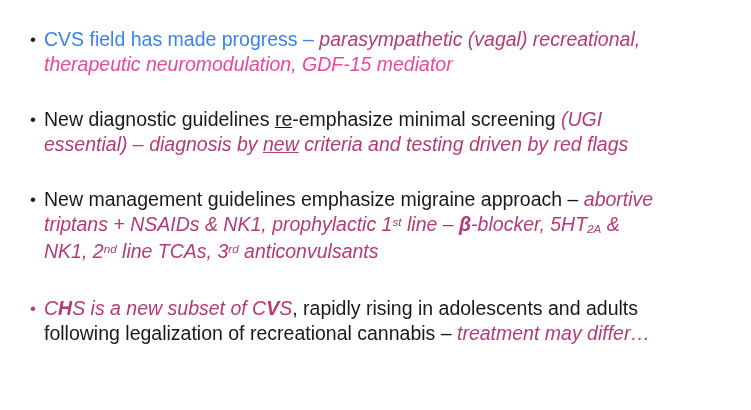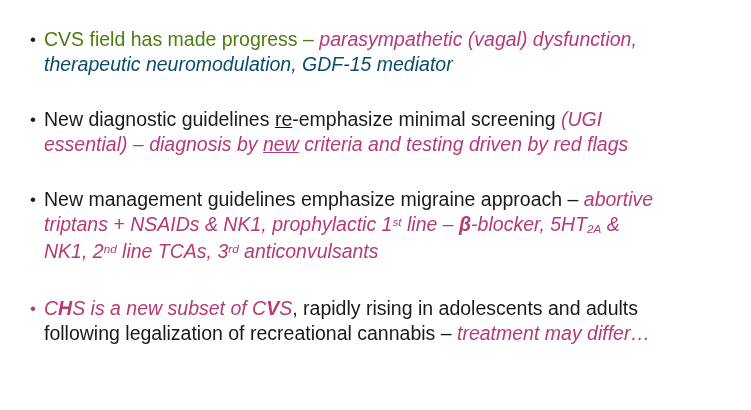--- a/index.html
+++ b/index.html
@@ -60,21 +60,21 @@
     top: 0.2em;
   }
 </style>
 </head>
 <body>
 
 <div class="slide">
   <div class="bullets">
     <div class="bullet">
       <span class="marker" style="color: rgb(25, 25, 25);">•</span>
-      <span class="text"><span style="color: #4d7c0f;">CVS field has made progress – </span><span class="run-i" style="color: rgb(182, 58, 117);">parasympathetic (vagal) dysfunction,</span><br><span class="run-i" style="color: #0c4a6e;">therapeutic neuromodulation, GDF-15 mediator</span></span>
+      <span class="text"><span style="color: #3b82f6;">CVS field has made progress – </span><span class="run-i" style="color: rgb(182, 58, 117);">parasympathetic (vagal) recreational,</span><br><span class="run-i" style="color: #ec4899;">therapeutic neuromodulation, GDF-15 mediator</span></span>
     </div>
     <div class="bullet">
       <span class="marker" style="color: rgb(25, 25, 25);">•</span>
       <span class="text"><span style="color: rgb(25, 25, 25);">New diagnostic guidelines </span><span class="run-u" style="color: rgb(25, 25, 25);">re</span><span style="color: rgb(25, 25, 25);">-emphasize minimal screening </span><span class="run-i" style="color: rgb(182, 58, 117);">(UGI</span><br><span class="run-i" style="color: rgb(182, 58, 117);">essential) – diagnosis by </span><span class="run-i run-u" style="color: rgb(182, 58, 117);">new</span><span class="run-i" style="color: rgb(182, 58, 117);"> criteria and testing driven by red flags</span></span>
     </div>
     <div class="bullet">
       <span class="marker" style="color: rgb(25, 25, 25);">•</span>
       <span class="text"><span style="color: rgb(25, 25, 25);">New management guidelines emphasize migraine approach – </span><span class="run-i" style="color: rgb(182, 58, 117);">abortive</span><br><span class="run-i" style="color: rgb(182, 58, 117);">triptans + NSAIDs &amp; NK1, prophylactic 1</span><span class="run-i run-sup" style="color: rgb(182, 58, 117);">st</span><span class="run-i" style="color: rgb(182, 58, 117);"> line – </span><span class="run-i run-b" style="color: rgb(182, 58, 117);">β</span><span class="run-i" style="color: rgb(182, 58, 117);">-blocker, 5HT</span><span class="run-i run-sub" style="color: rgb(182, 58, 117);">2A</span><span class="run-i" style="color: rgb(182, 58, 117);"> &amp;</span><br><span class="run-i" style="color: rgb(182, 58, 117);">NK1, 2</span><span class="run-i run-sup" style="color: rgb(182, 58, 117);">nd</span><span class="run-i" style="color: rgb(182, 58, 117);"> line TCAs, 3</span><span class="run-i run-sup" style="color: rgb(182, 58, 117);">rd</span><span class="run-i" style="color: rgb(182, 58, 117);"> anticonvulsants</span></span>
     </div>
     <div class="bullet">

